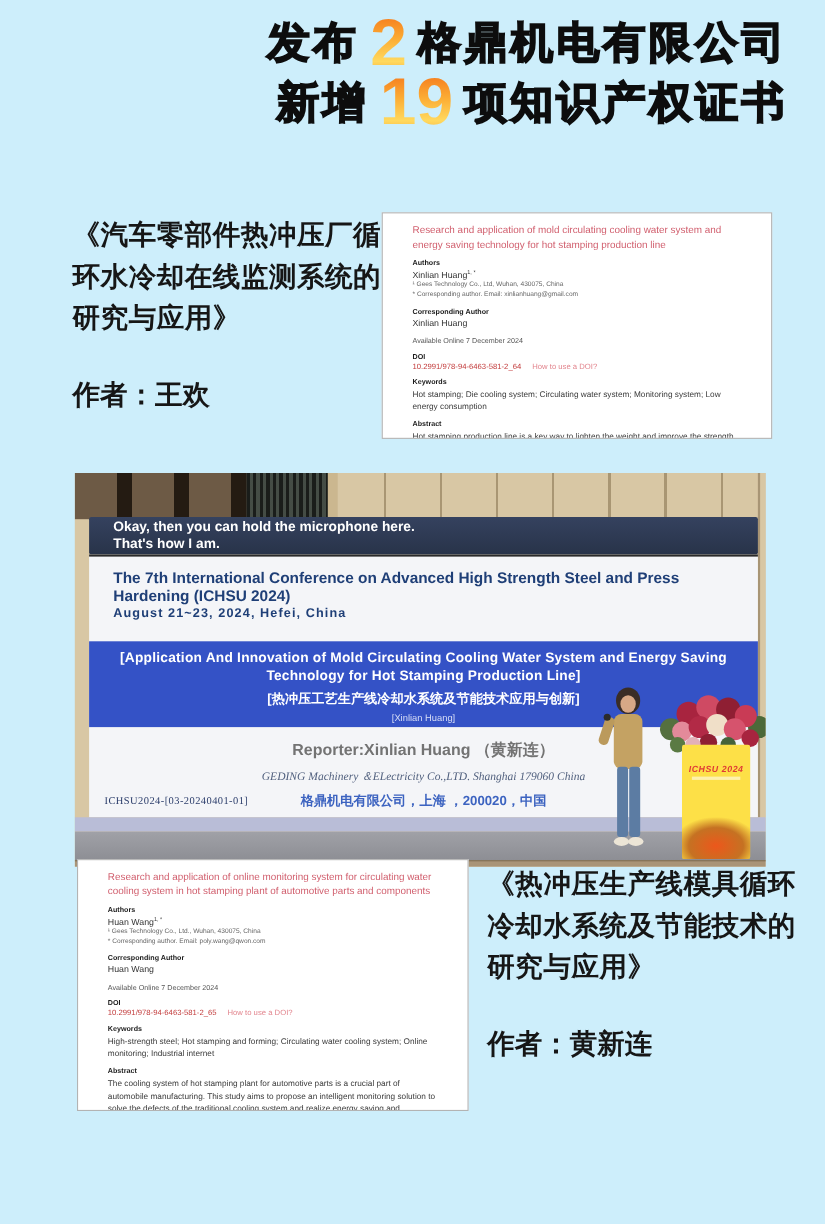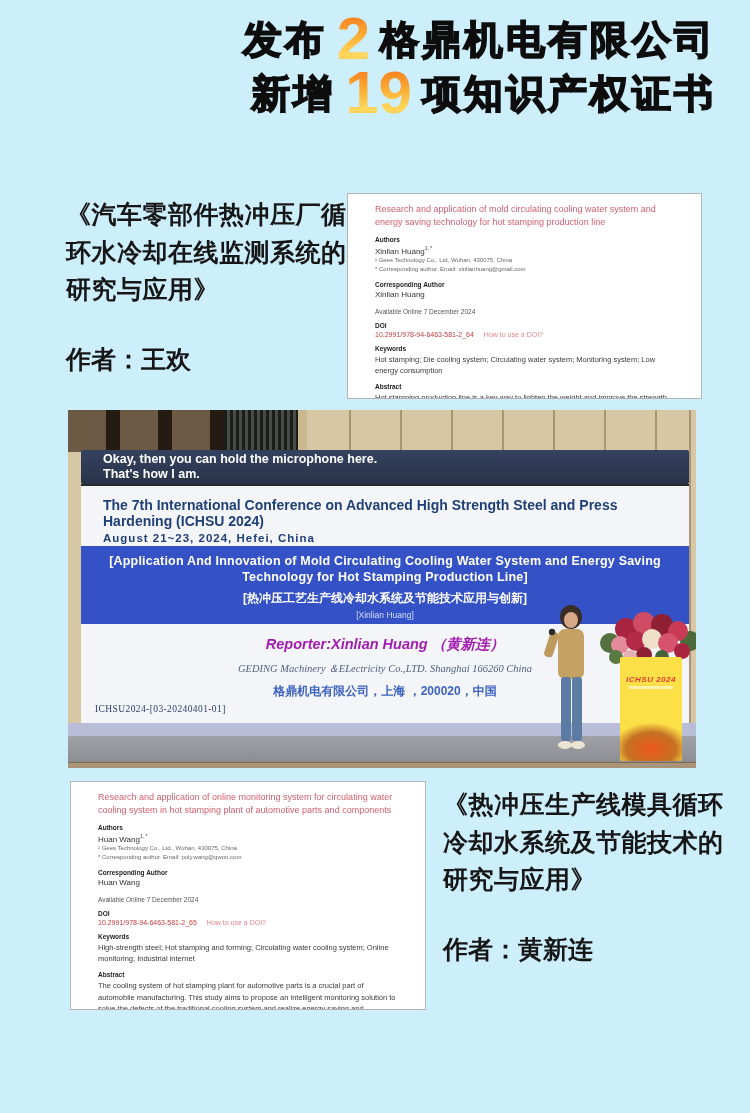--- a/index.html
+++ b/index.html
@@ -34,45 +34,45 @@
   .p-name  { color:#333; font-size:8px; }
   .p-name sup { font-size:5px; }
   .p-tiny  { color:#666; font-size:6px; line-height:1.5; }
   .p-avail { color:#555; font-size:6.5px; margin-top:9px; }
   .p-doi-row { font-size:7px; margin-top:1px; }
   .p-doi   { color:#c23b3b; }
   .p-doi-help { color:#e2848d; margin-left:8px; }
   .p-body  { color:#3a3a3a; font-size:7.5px; line-height:1.5; }
 
   
-  .photo { position:absolute; left:68px; top:410px; width:628px; height:358px;
+  .photo { position:absolute; left:68px; top:430px; width:628px; height:358px;
            background:#d8c7a4; overflow:hidden; }
   .wall-seams { position:absolute; left:232px; top:0; width:389px; height:42px;
                 background:repeating-linear-gradient(90deg, transparent 0 49px, rgba(130,110,75,.55) 49px 51px); }
   .wall-left { position:absolute; left:0; top:0; width:158px; height:42px;
                background:repeating-linear-gradient(90deg,#6d5a45 0 38px,#241b12 38px 52px); }
   .curtain { position:absolute; left:156px; top:0; width:76px; height:42px; background:#39403a;
              background-image:repeating-linear-gradient(90deg, rgba(0,0,0,.55) 0 3px, rgba(90,100,90,.35) 3px 6px); }
   .pillar { position:absolute; left:230px; top:0; width:9px; height:42px; background:#cbb78f; }
   .wall-right { position:absolute; left:621px; top:0; width:14px; height:313px; background:#d8c7a4;
                 border-left:2px solid rgba(120,100,70,.5); }
   .caption-bar { position:absolute; left:13px; top:40px; width:608px; height:34px;
                  background:linear-gradient(180deg,#35425f,#283349); color:#fff;
                  padding:2px 0 0 22px; font-size:12.5px; font-weight:600; line-height:1.22;
                  border-radius:2px; }
   .slide { position:absolute; left:13px; top:74px; width:608px; height:239px;
            background:#f4f5f8; border-top:2px solid #2a2a2a; }
   .conf1 { margin:11px 0 0 22px; font-size:14px; font-weight:700; color:#1f3f77; }
   .conf2 { margin:3px 0 0 22px; font-size:11.5px; font-weight:800; color:#1f3f77; letter-spacing:1px; }
-  .banner { margin-top:2px; width:100%; background:#3452c6; color:#ffffff; text-align:center;
+  .banner { margin-top:19px; width:100%; background:#3452c6; color:#ffffff; text-align:center;
             padding:7px 6px 4px; }
   .banner-en { font-size:12.5px; font-weight:800; line-height:1.3; letter-spacing:.2px; }
   .banner-zh { font-size:12px; font-weight:600; margin-top:4px; }
   .banner-name { font-size:8.5px; color:#d7def7; margin-top:3px; }
-  .reporter { text-align:center; margin-top:11px; font-size:14.5px; font-weight:800; color:#a21caf;font-style:italic; }
+  .reporter { text-align:center; margin-top:11px; font-size:14.5px; font-weight:800; color:#737373; }
   .geding { text-align:center; margin-top:8px; font-size:10.5px; font-style:italic;
             font-family:"Liberation Serif","DejaVu Serif",serif; color:#51607e; }
   .company-zh { text-align:center; margin-top:7px; font-size:12px; color:#3c63c0; font-weight:600; }
   .slide-code { position:absolute; left:14px; bottom:9px; font-size:9.5px; letter-spacing:.4px;
                 font-family:"Liberation Serif","DejaVu Serif",serif; color:#2c3e6b; }
   .strip-lavender { position:absolute; left:0; top:313px; width:635px; height:13px; background:#b9bdd7; }
   .strip-floor { position:absolute; left:0; top:326px; width:635px; height:26px;
                  background:linear-gradient(180deg,#a0a1a7,#8d8e94); }
   .strip-edge { position:absolute; left:0; top:352px; width:635px; height:6px; background:#a99477;
                 border-top:1px solid #7e6c52; }
@@ -146,21 +146,21 @@
 
     <div class="slide">
       <div class="conf1">The 7th International Conference on Advanced High Strength Steel and Press Hardening (ICHSU 2024)</div>
       <div class="conf2">August 21~23, 2024, Hefei, China</div>
       <div class="banner">
         <div class="banner-en">[Application And  Innovation of Mold Circulating Cooling Water System and Energy Saving Technology for Hot Stamping Production Line]</div>
         <div class="banner-zh">[热冲压工艺生产线冷却水系统及节能技术应用与创新]</div>
         <div class="banner-name">[Xinlian Huang]</div>
       </div>
       <div class="reporter">Reporter:Xinlian Huang （黄新连）</div>
-      <div class="geding">GEDING Machinery ＆ELectricity Co.,LTD. Shanghai 166260  China</div>
+      <div class="geding">GEDING Machinery ＆ELectricity Co.,LTD. Shanghai 179060  China</div>
       <div class="company-zh">格鼎机电有限公司，上海 ，200020，中国</div>
       <div class="slide-code">ICHSU2024-[03-20240401-01]</div>
     </div>
 
     <div class="strip-lavender"></div>
     <div class="strip-floor"></div>
     <div class="strip-edge"></div>
 
     <svg class="speaker" viewBox="0 0 70 160">
       <ellipse cx="33" cy="15" rx="11" ry="12" fill="#3a2d26"></ellipse>

